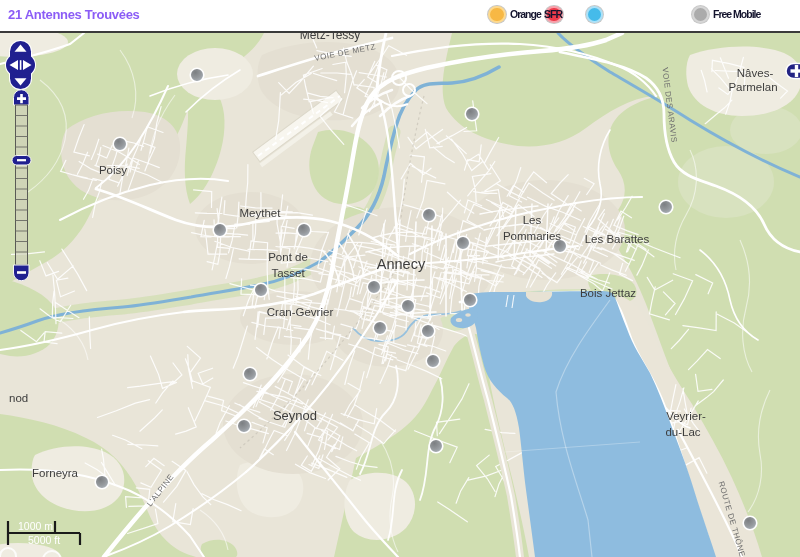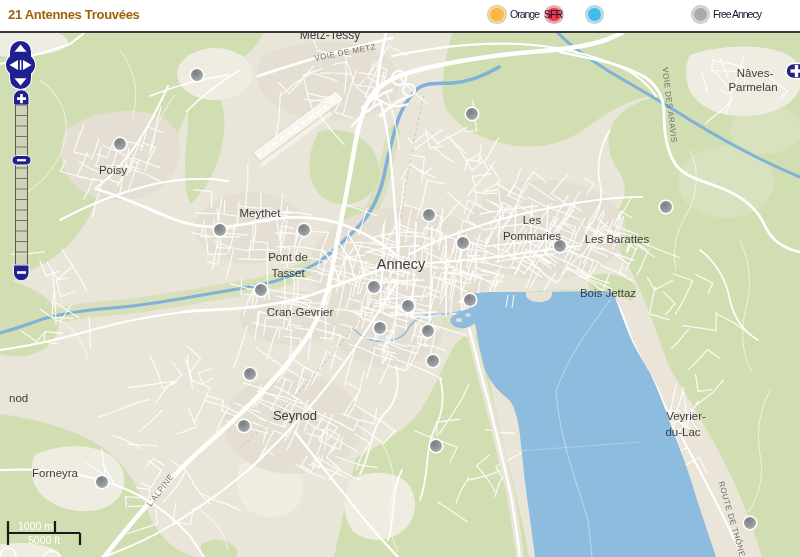--- a/index.html
+++ b/index.html
@@ -1,21 +1,21 @@
 <!DOCTYPE html>
 <html><head>
 <meta charset="utf-8">
 <style>
 html,body{margin:0;padding:0;background:#fff;}
 body{width:800px;height:557px;overflow:hidden;font-family:"Liberation Sans",sans-serif;position:relative;}
 #hdr{position:absolute;left:0;top:0;width:800px;height:33px;background:#fff;border-bottom:2px solid #3a3a3a;box-sizing:border-box;z-index:50;}
-#hdr h1{margin:0;padding:7px 0 0 8px;font-size:13px;letter-spacing:-0.3px;font-weight:bold;color:#a16207;}
+#hdr h1{margin:0;padding:7px 0 0 8px;font-size:13px;letter-spacing:-0.3px;font-weight:bold;color:#8b5cf6;}
 #legend{position:absolute;left:0;top:0;width:800px;height:31px;z-index:60;}
 .sw{position:absolute;top:5.5px;width:13.5px;height:13.5px;border-radius:50%;box-shadow:0 0 0 1px #c8c8c8;}
-.lt{position:absolute;top:0;height:29px;line-height:29px;font-size:10.5px;letter-spacing:-1px;font-weight:normal;color:#14142e;}
+.lt{position:absolute;top:0;height:29px;line-height:29px;font-size:10.5px;letter-spacing:-1px;font-weight:bold;color:#14142e;}
 #map{position:absolute;left:0;top:33px;width:650px;height:524px;}
 </style>
 </head>
 <body>
 <div id="map">
 <svg width="800" height="524" viewBox="0 33 800 524">
 <defs>
 <radialGradient id="mg" cx="38%" cy="30%" r="85%">
 <stop offset="0%" stop-color="#7c7f82"></stop>
 <stop offset="50%" stop-color="#94989c"></stop>
@@ -268,14 +268,14 @@
 <div id="hdr">
     <h1>21 Antennes Trouvées</h1>
   </div>
 <div id="legend">
   <div class="sw" style="left:488px;background:#f7b844;border:2px solid #fdd98d;"></div>
     <span class="lt" style="left:510px;">Orange</span>
   <div class="sw" style="left:545px;background:#ee3a4a;border:2px solid #f7a0aa;"></div>
     <span class="lt" style="left:544px;">SFR</span>
   <div class="sw" style="left:585.5px;background:#45bbea;border:2px solid #abe1f8;"></div>
   <div class="sw" style="left:691.5px;background:#ababab;border:2px solid #d6d6d6;"></div>
-    <span class="lt" style="left:713px;">Free Annecy</span>
+    <span class="lt" style="left:713px;">Free Mobile</span>
 </div>
 
 </body></html>

